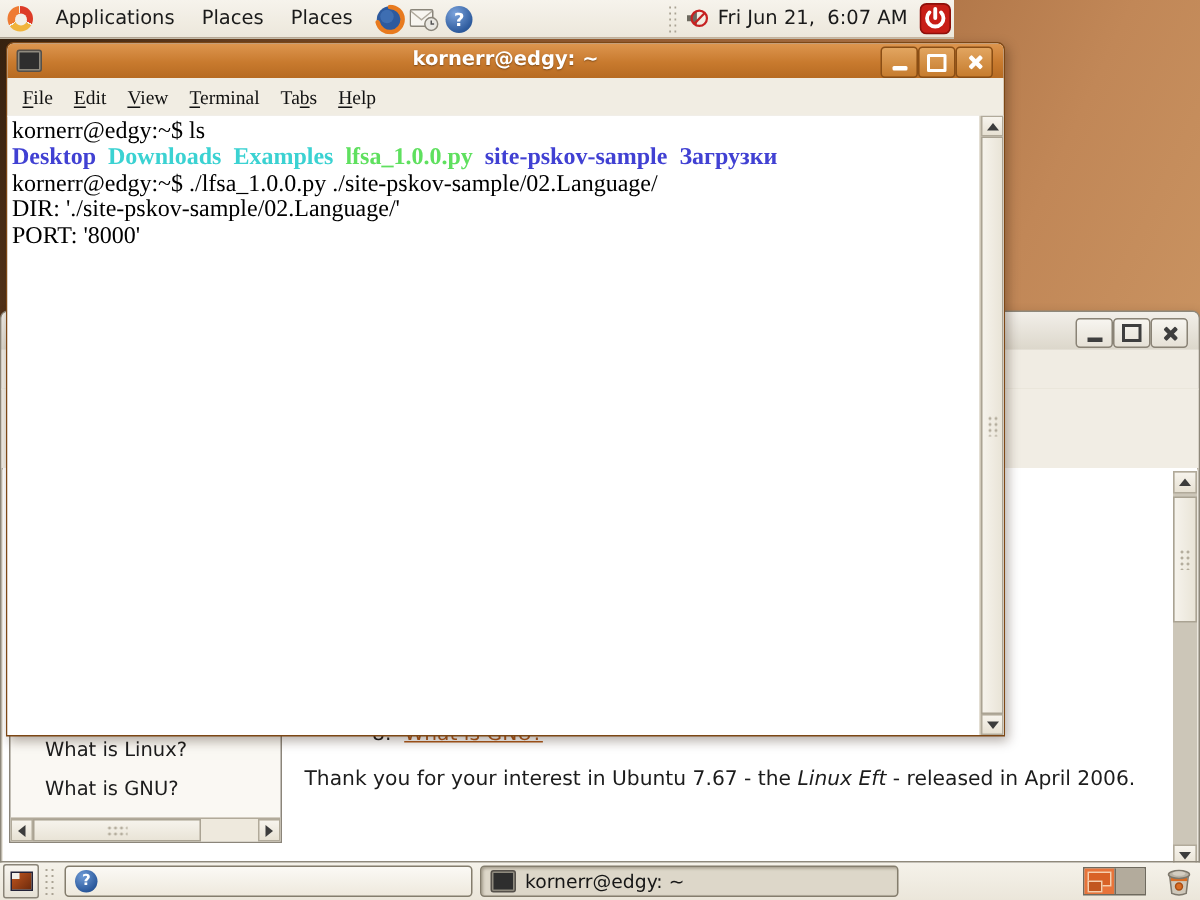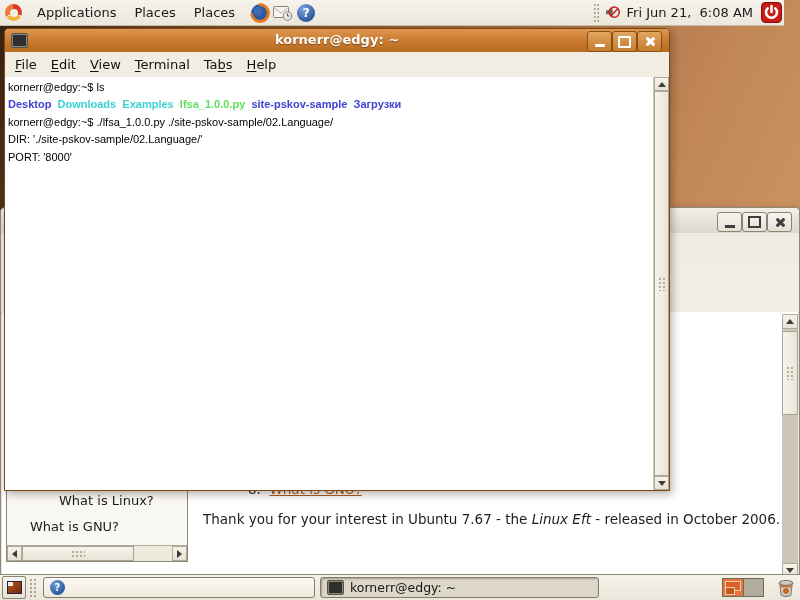--- a/index.html
+++ b/index.html
@@ -1,20 +1,20 @@
 <!DOCTYPE html>
 <html><head>
 <meta charset="utf-8">
 <style>
   html,body{margin:0;padding:0;}
   .desktop{position:relative;width:800px;height:600px;overflow:hidden;
     font-family:"DejaVu Sans","Liberation Sans",sans-serif;
     background:linear-gradient(115deg,#33200f 0%,#6b4120 16%,#9a5f33 40%,#c18757 70%,#d2a06c 100%);}
   
-  .panel{position:absolute;left:0;top:0;width:784px;height:25px;background:linear-gradient(#f6f3ec,#ece7db);
+  .panel{position:absolute;left:0;top:0;width:636px;height:25px;background:linear-gradient(#f6f3ec,#ece7db);
     border-bottom:1px solid #c3bcab;display:flex;align-items:center;z-index:40;font-size:13px;color:#1a1a1a;justify-content:center;}
   .cof{width:17px;height:17px;margin:0 6px 0 5px;border-radius:50%;
     background:conic-gradient(#dd3b27 0 113deg,#f2efe7 113deg 120deg,#f0b43c 120deg 233deg,#f2efe7 233deg 240deg,#ee7b33 240deg 353deg,#f2efe7 353deg 360deg);position:relative;}
   .cof::after{content:"";position:absolute;inset:4.5px;border-radius:50%;background:#f2efe7;}
   .pmenu{padding:3px 9px;cursor:default;}
   .launchers{display:flex;align-items:center;gap:3px;margin-left:6px;}
   .licon{width:20px;height:20px;display:flex;align-items:center;justify-content:center;}
   .help-badge{width:18px;height:18px;border-radius:50%;background:radial-gradient(circle at 35% 28%,#7ba3dc,#2f5c9e 70%,#1f4680);
     color:#fff;font-weight:bold;font-size:12px;line-height:18px;text-align:center;}
   .spacer{flex:1;}
@@ -34,25 +34,25 @@
   .term-icon::after{content:"";position:absolute;inset:1px;background:#2e2e2e;}
   .term .winbtn{background:linear-gradient(#e2a560,#c67c2e);border:1px solid #8a4e15;}
   .tb-min{right:57px;} .tb-max{right:32px;} .tb-close{right:7px;}
   .g-min{width:10px;height:3px;background:#fff;margin-top:8px;border-radius:1px;}
   .g-max{width:9px;height:8px;border:2px solid #fff;border-radius:1px;}
   .g-x{position:relative;width:11px;height:11px;}
   .g-x::before,.g-x::after{content:"";position:absolute;left:4.5px;top:0;width:3px;height:11px;background:#fff;border-radius:1px;}
   .g-x::before{transform:rotate(45deg);} .g-x::after{transform:rotate(-45deg);}
   .term-menubar{position:absolute;left:0;top:23px;right:0;height:25px;background:#f1ede3;border-bottom:1px solid #d4cec0;
     display:flex;align-items:center;padding-left:3px;font-size:13px;color:#111;}
-  .tmitem{padding:3px 7px;}
+  .tmitem{padding:3px 7px;font-family:Liberation Serif, serif;}
   .tmitem u{text-underline-offset:2px;}
   .term-body{position:absolute;left:0;top:48px;right:0;bottom:0;background:#fff;overflow:hidden;}
-  .term-text{position:absolute;left:3px;top:2px;right:18px;font-family:Liberation Sans, sans-serif;
-    font-size:11px;line-height:17.4px;color:#000;white-space:pre;}
+  .term-text{position:absolute;left:3px;top:2px;right:18px;font-family:Liberation Serif, serif;
+    font-size:16px;line-height:17.4px;color:#000;white-space:pre;}
   .term-text .bold{font-weight:bold;}
   .scroll-v{position:absolute;right:0;top:0;bottom:0;width:15px;background:#eee9dd;border-left:1px solid #cfc8b8;}
   .sbtn{position:absolute;left:0;right:0;height:14px;background:linear-gradient(#f7f4ed,#e7e1d3);border:1px solid #b1aa9a;box-sizing:border-box;}
   .sbtn.up{top:0;} .sbtn.down{bottom:0;}
   .tri-up{width:0;height:0;border-left:4px solid transparent;border-right:4px solid transparent;border-bottom:5px solid #3c3c3c;margin:4px auto 0;}
   .tri-down{width:0;height:0;border-left:4px solid transparent;border-right:4px solid transparent;border-top:5px solid #3c3c3c;margin:4px auto 0;}
   .sthumb{position:absolute;left:0;right:0;background:linear-gradient(90deg,#f6f3ec,#e9e4d7);border:1px solid #aaa393;box-sizing:border-box;}
   .grip{position:absolute;left:50%;top:50%;width:8px;height:14px;transform:translate(-50%,-50%);
     background-image:radial-gradient(#b4ad9d 36%,transparent 38%);background-size:4px 4px;}
   .term-sb-thumb{top:14px;bottom:14px;}
@@ -150,21 +150,21 @@
     </div>
     <div class="spacer"></div>
     <div class="handle-v"></div>
     <div class="licon">
       <svg width="17" height="17" viewBox="0 0 17 17">
         <path d="M2 6.2 L5 6.2 L8.6 3.2 L8.6 13.2 L5 10.2 L2 10.2 Z" fill="#6c695f"></path>
         <circle cx="10.2" cy="8.2" r="5.1" fill="none" stroke="#c62222" stroke-width="1.5"></circle>
         <line x1="6.8" y1="11.9" x2="13.8" y2="4.7" stroke="#c62222" stroke-width="1.5"></line>
       </svg>
     </div>
-    <div class="clock">Fri Jun 21,  6:08 AM</div>
+    <div class="clock">Fri Jun 21,  6:07 AM</div>
     <div class="powerbtn">
       <svg width="21" height="21" viewBox="0 0 18 18">
         <rect x="0.5" y="0.5" width="17" height="17" rx="3.5" fill="#c81e17" stroke="#8e0f0a"></rect>
         <path d="M9 3.4 L9 8.6" stroke="#fff" stroke-width="2.2" stroke-linecap="round"></path>
         <path d="M5.7 5.4 a4.7 4.7 0 1 0 6.6 0" fill="none" stroke="#fff" stroke-width="2.2" stroke-linecap="round"></path>
       </svg>
     </div>
   </div>
 
   <div class="browser">
@@ -177,37 +177,37 @@
         </div>
       <div class="winbtn bb-close">
           <div class="bg-x"></div>
         </div>
     </div>
     <div class="br-menubar"></div>
     <div class="br-toolbar"></div>
     <div class="br-content">
 
       <div class="listbox">
-        <div class="lb-item" style="top:50px;margin-left:29px;">What is Linux?</div>
+        <div class="lb-item" style="top:50px;">What is Linux?</div>
         <div class="lb-item" style="top:76px;">What is GNU?</div>
         <div class="scroll-h">
           <div class="hbtn left">
               <div class="tri-left"></div>
             </div>
           <div class="hthumb">
               <div class="grip"></div>
             </div>
           <div class="hbtn right">
               <div class="tri-right"></div>
             </div>
         </div>
       </div>
 
       <div class="toc-line"><span>8.  </span><span class="weblink">What is GNU?</span></div>
-      <div class="para p1"><span>Thank you for your interest in Ubuntu 7.67 - the </span><span class="it">Linux Eft</span><span> - released in October 2006.</span></div>
+      <div class="para p1"><span>Thank you for your interest in Ubuntu 7.67 - the </span><span class="it">Linux Eft</span><span> - released in April 2006.</span></div>
       <div class="para p2">
         <div><span>Ubuntu is an entirely open source operating system built around the </span><span class="it">Linux</span><span> kernel. The</span></div>
         
       </div>
 
       <div class="br-scroll">
         <div class="sbtn up" style="top:0;">
             <div class="tri-up"></div>
           </div>
         <div class="sthumb br-sb-thumb">

